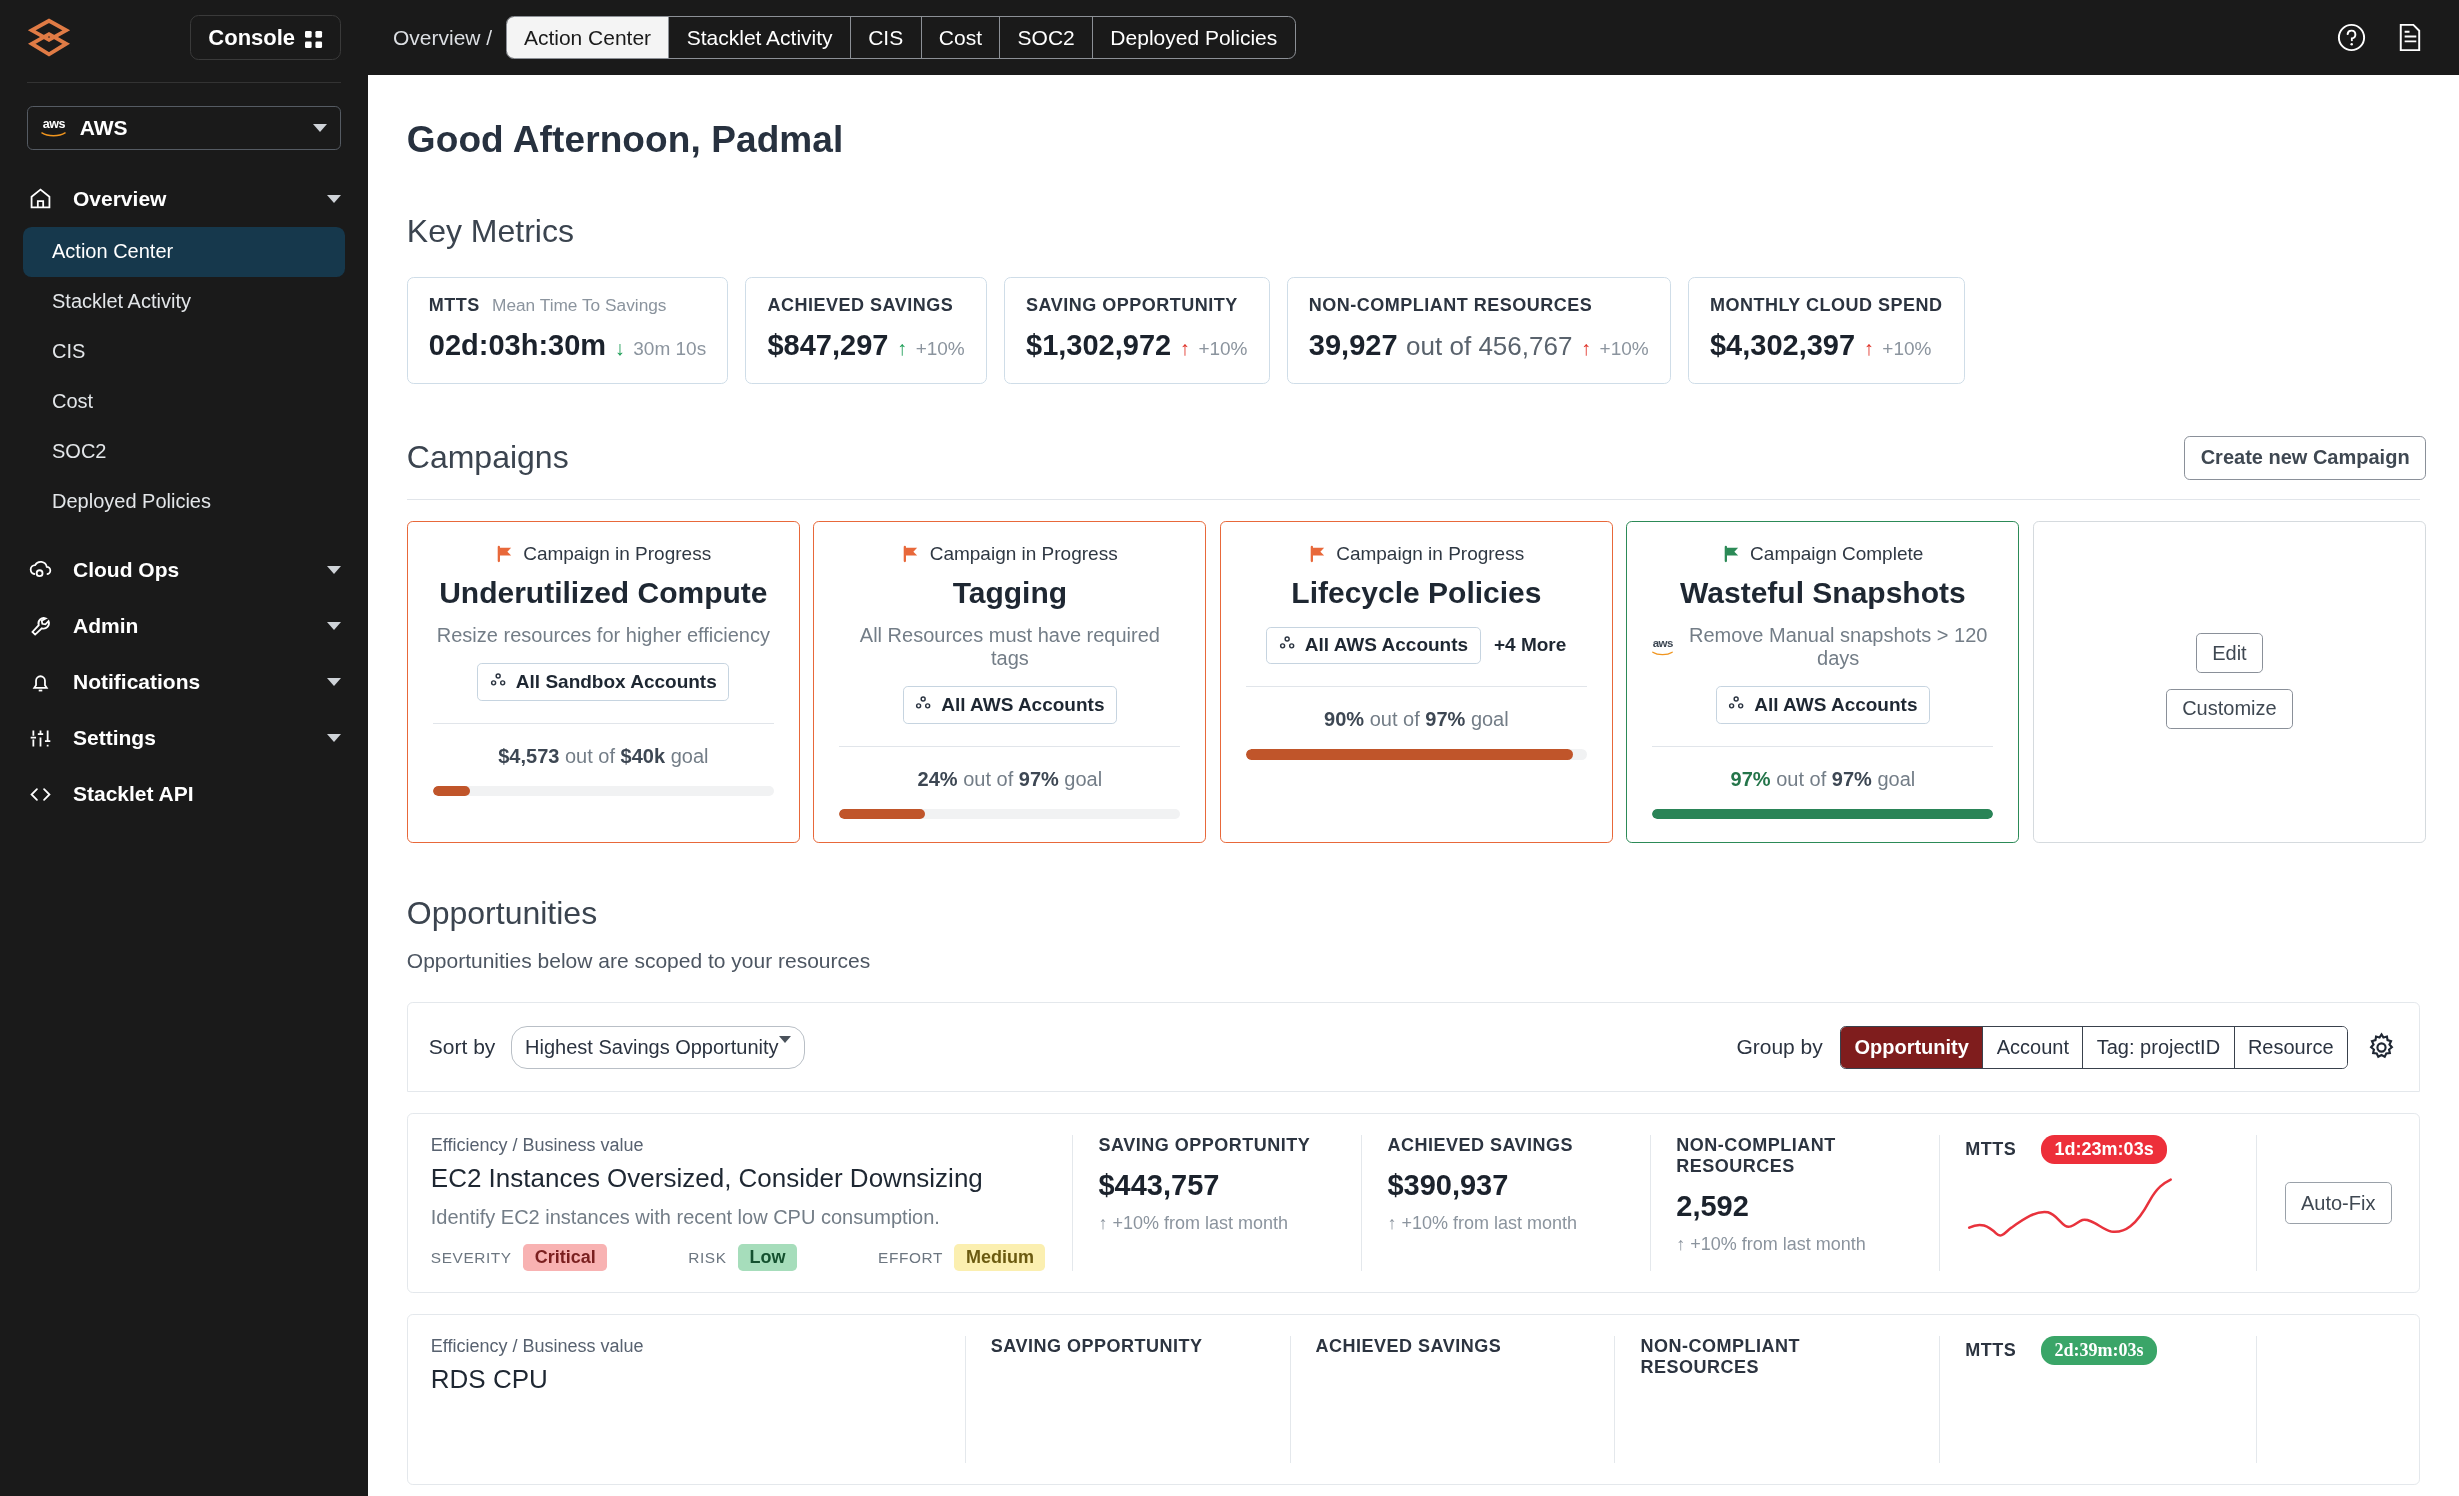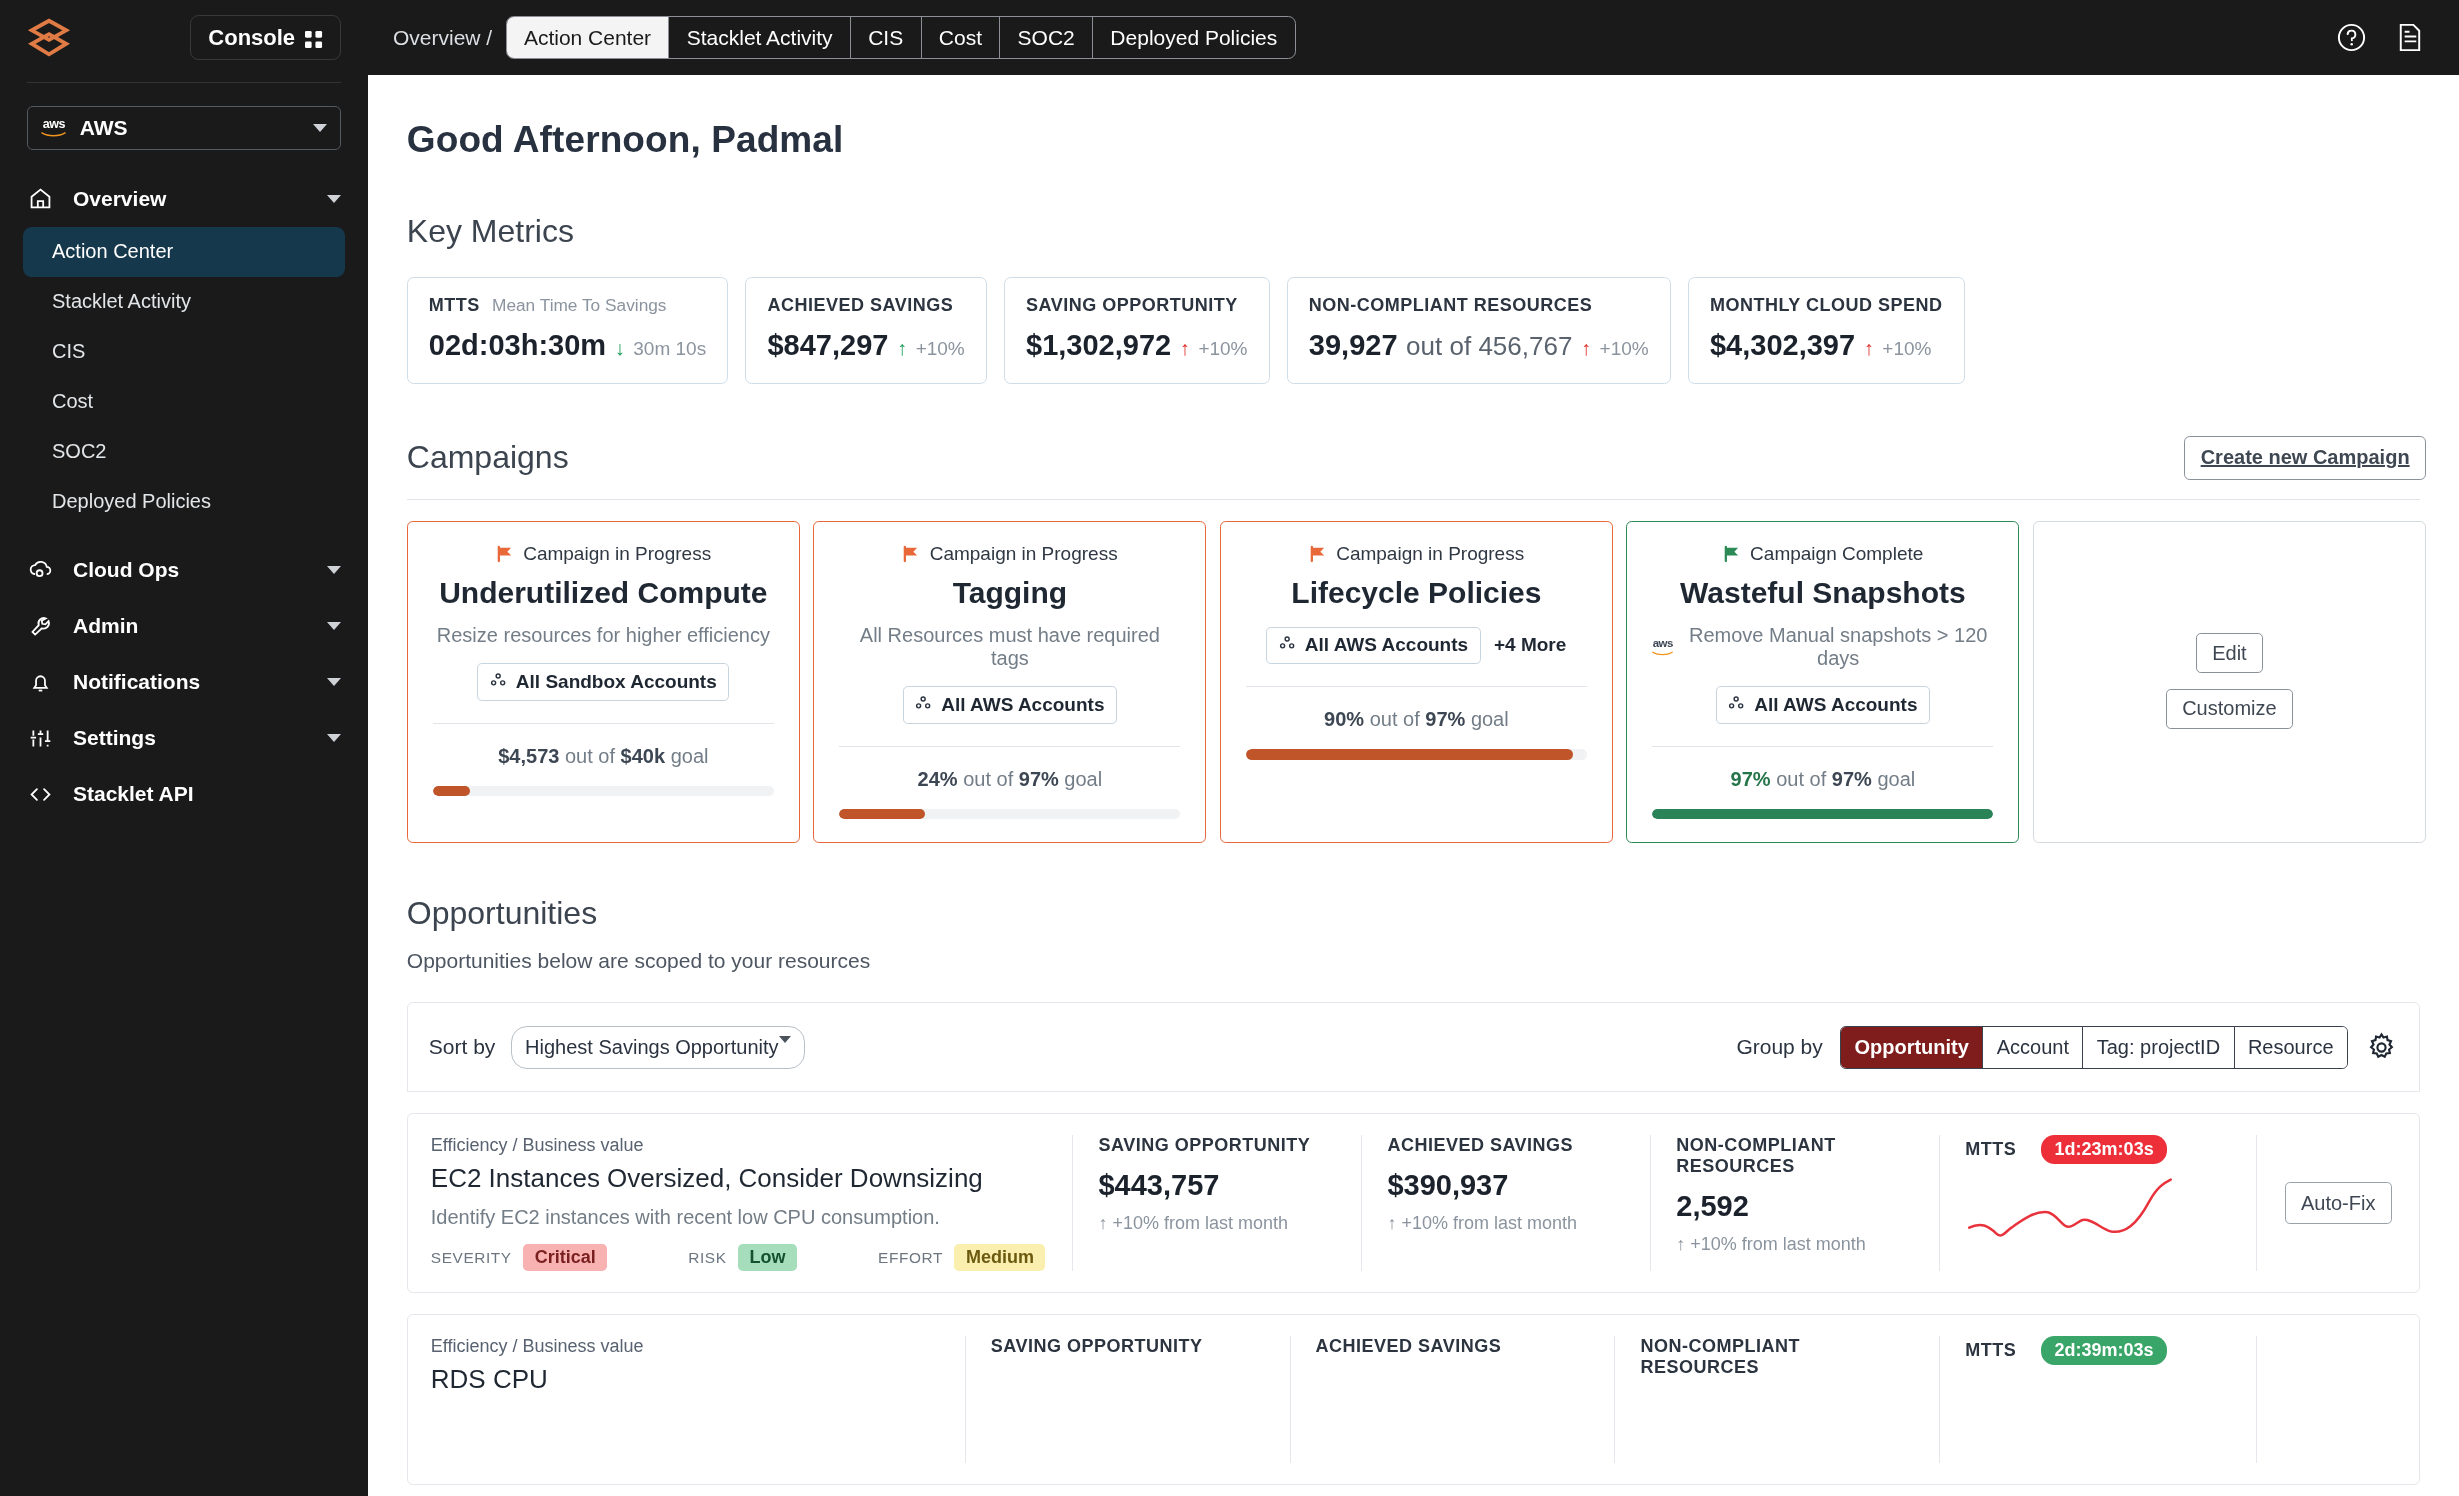--- a/index.html
+++ b/index.html
@@ -103,21 +103,21 @@
   .delta { font-size: 19px; color: #8b949e; font-weight:400; }
   .arrow-up-red { color: #e0352b; font-size: 20px; }
   .arrow-dn-green { color: #22a05a; font-size: 20px; }
 
   
   .camp-head { display:flex; align-items:center; margin: 52px 0 0 5.8px; }
   .btn-outline {
     border: 1px solid #8a9099; border-radius: 5.8px; background: #fff;
     color: #3f4852; font-size: 20px; font-weight: 700; padding: 9.6px 15.4px; cursor: pointer;
   }
-  .camp-head .btn-outline { margin-left: auto; text-decoration: underline; }
+  .camp-head .btn-outline { margin-left: auto; }
   .camp-rule { height: 1px; background: #e1e5ea; margin: 19px 5.8px 0 5.8px; }
 
   .camp-row { display: flex; gap: 13.4px; margin: 21px 0 0 5.8px; }
   .camp {
     flex: 1 1 0; border: 1.9px solid #e8683a; border-radius: 5.8px; background: #fff;
     padding: 21px 25px 23px 25px; display: flex; flex-direction: column; align-items: center;
     min-height: 294px;
   }
   .camp.done { border-color: #2c8a57; }
   .camp.ghost { border: 1px solid #d5dade; justify-content: center; gap: 15.4px; }
@@ -186,21 +186,21 @@
 
   .opp-col { flex: 1 1 0; border-left: 1px solid #e4e8ec; padding: 0 25px; }
   .opp-col .k { font-size: 18px; font-weight: 700; letter-spacing: 0.5px; color: #2c3440; }
   .opp-col .v { font-size: 29px; font-weight: 700; color: #1b222c; margin-top: 12.5px; }
   .opp-col .d { font-size: 18px; color: #8b949e; margin-top: 11.5px; }
   .mtts-col { flex: 0 0 317px; border-left: 1px solid #e4e8ec; padding: 0 25px; position: relative; }
   .mtts-head { display:flex; align-items:center; gap: 25px; }
   .mtts-k { font-size: 18px; font-weight:700; letter-spacing:0.5px; color:#2c3440; }
   .time-pill { border-radius: 13.4px; font-size: 18px; font-weight: 700; color: #fff; padding: 3.8px 13.4px; }
   .time-pill.red { background: #ed2f3a; }
-  .time-pill.green { background: #3aa568; }
+  .time-pill.green { background: #3aa568; font-family: Liberation Serif, serif; }
   .spark { margin-top: 7.7px; }
   .fix-col { flex: 0 0 163px; border-left: 1px solid #e4e8ec; display:flex; align-items:center; justify-content:center; }
   .fix-btn { border: 1px solid #9aa1a9; border-radius: 4.8px; background:#fff; color:#3f4852;
              font-size: 20px; padding: 8.6px 15.4px; cursor:pointer; }
 </style>
 </head>
 <body>
 
 <div class="app">
 

